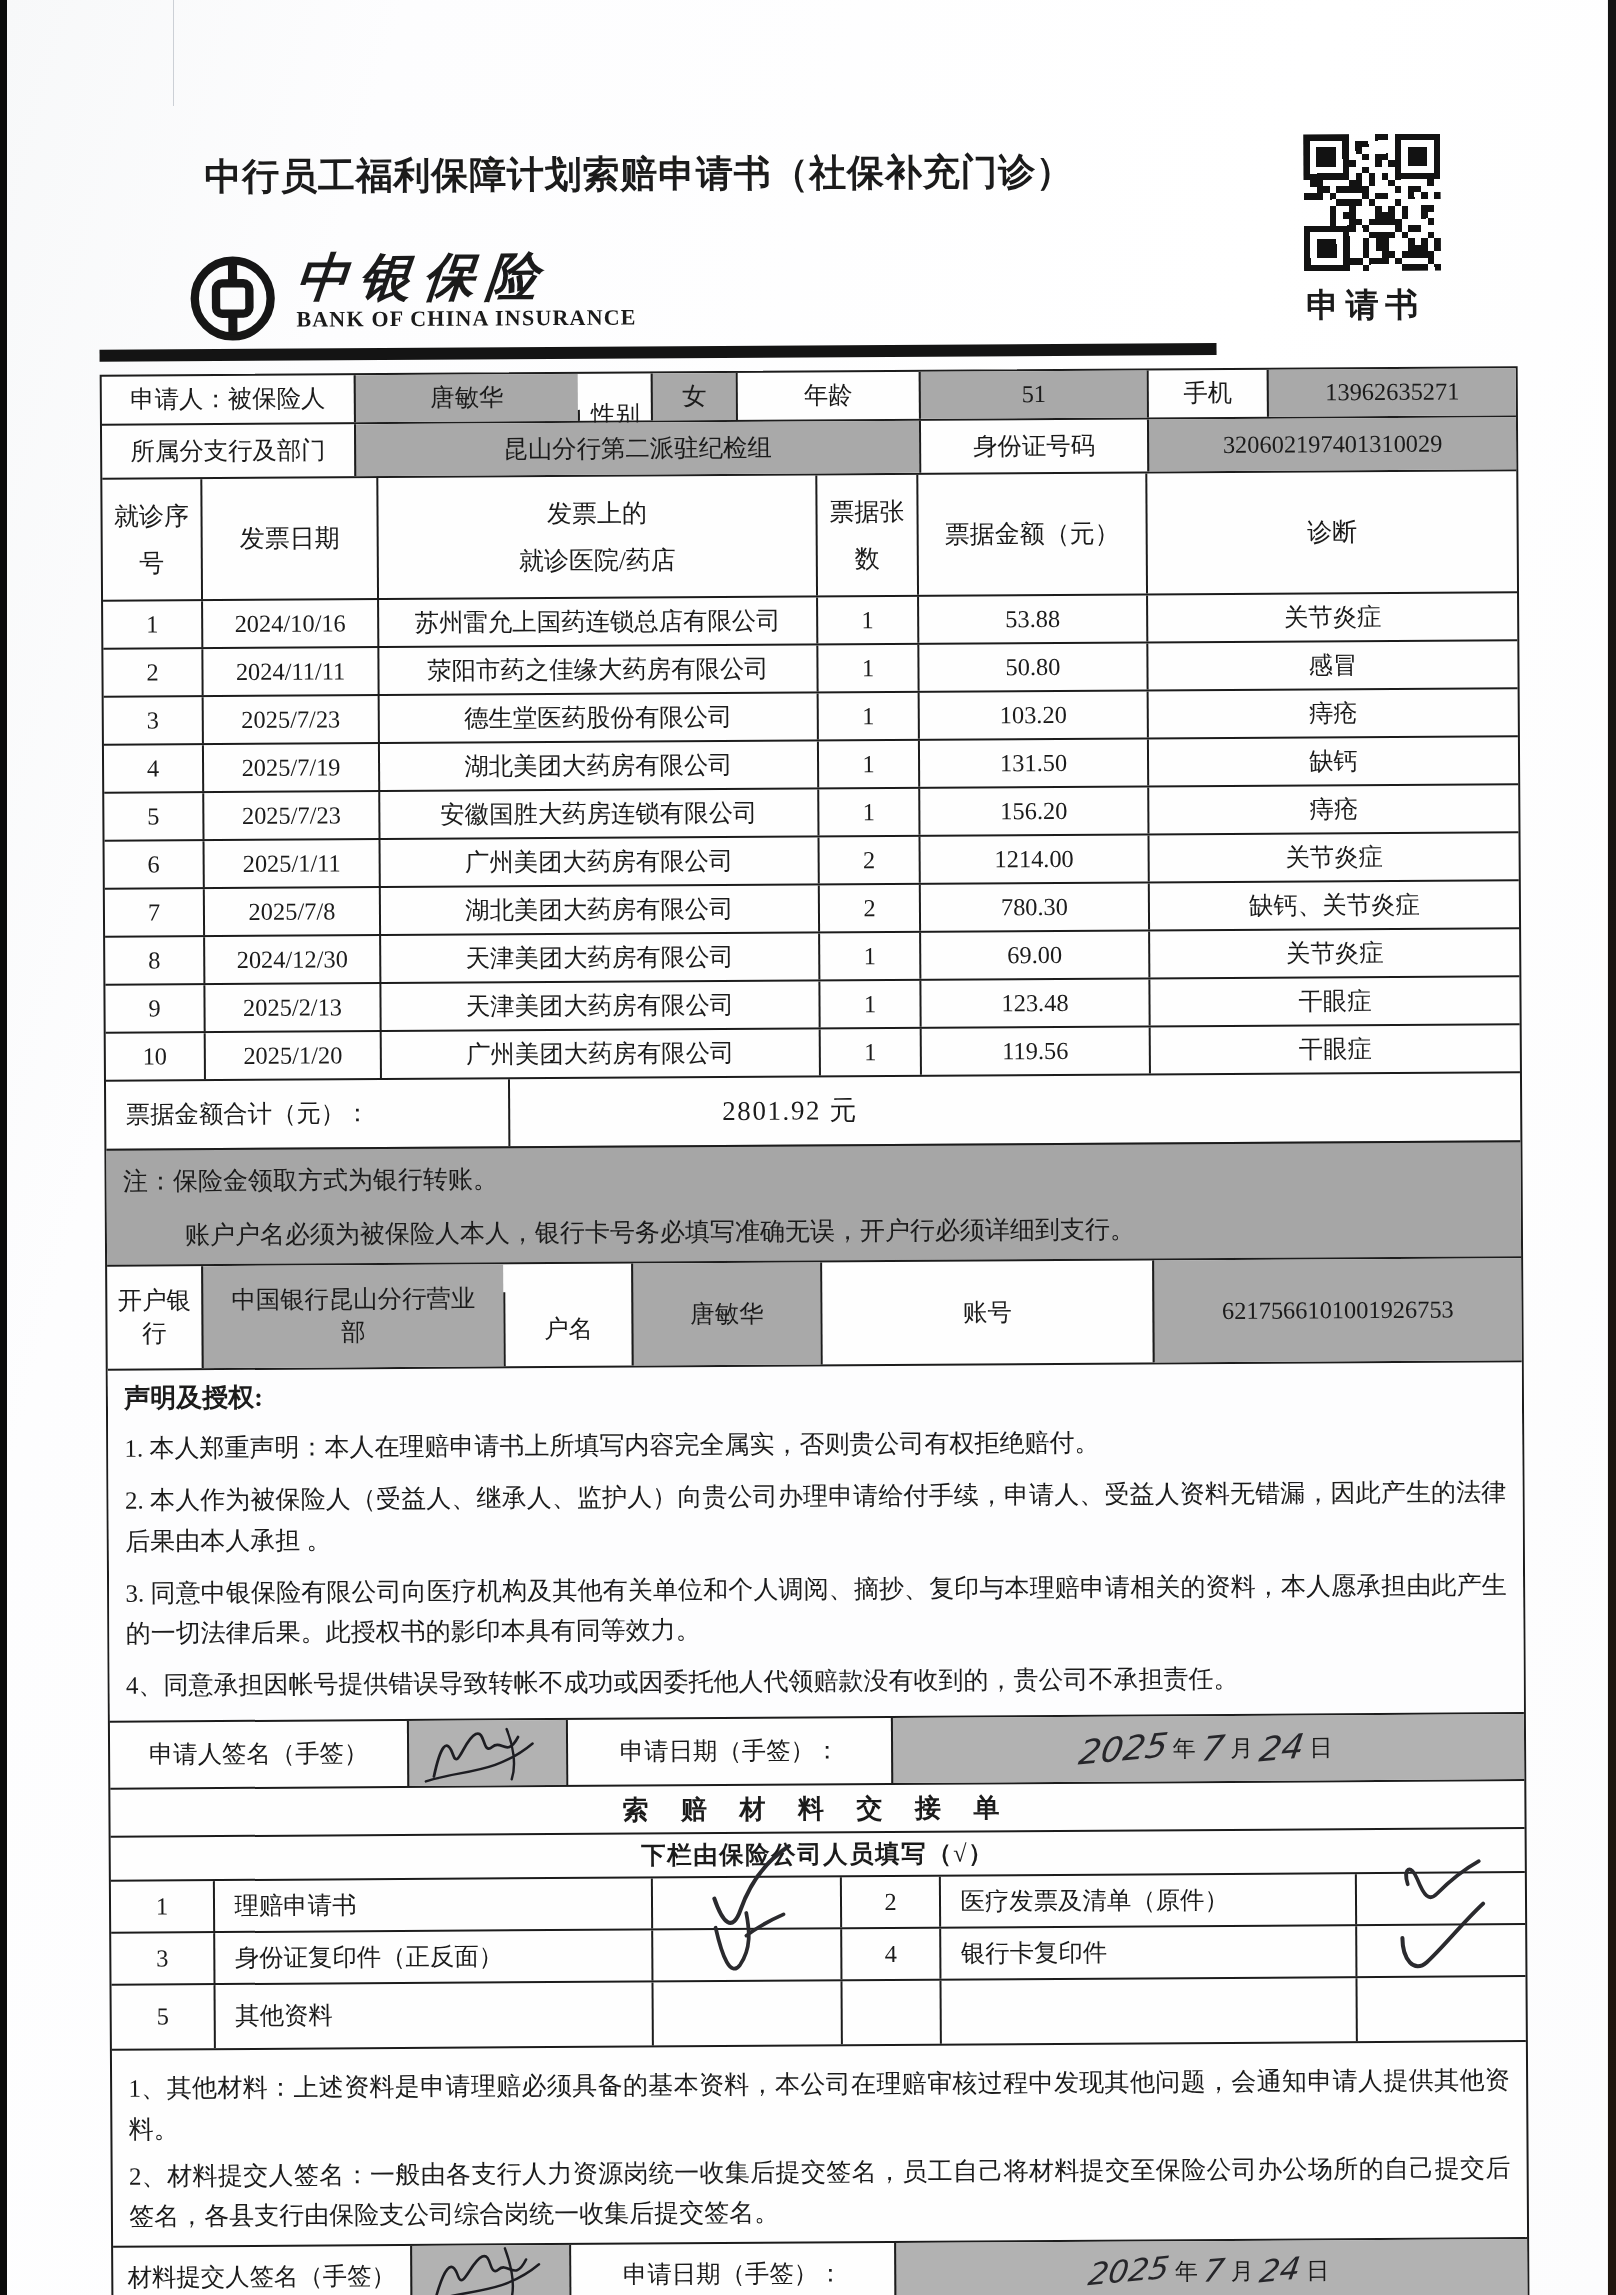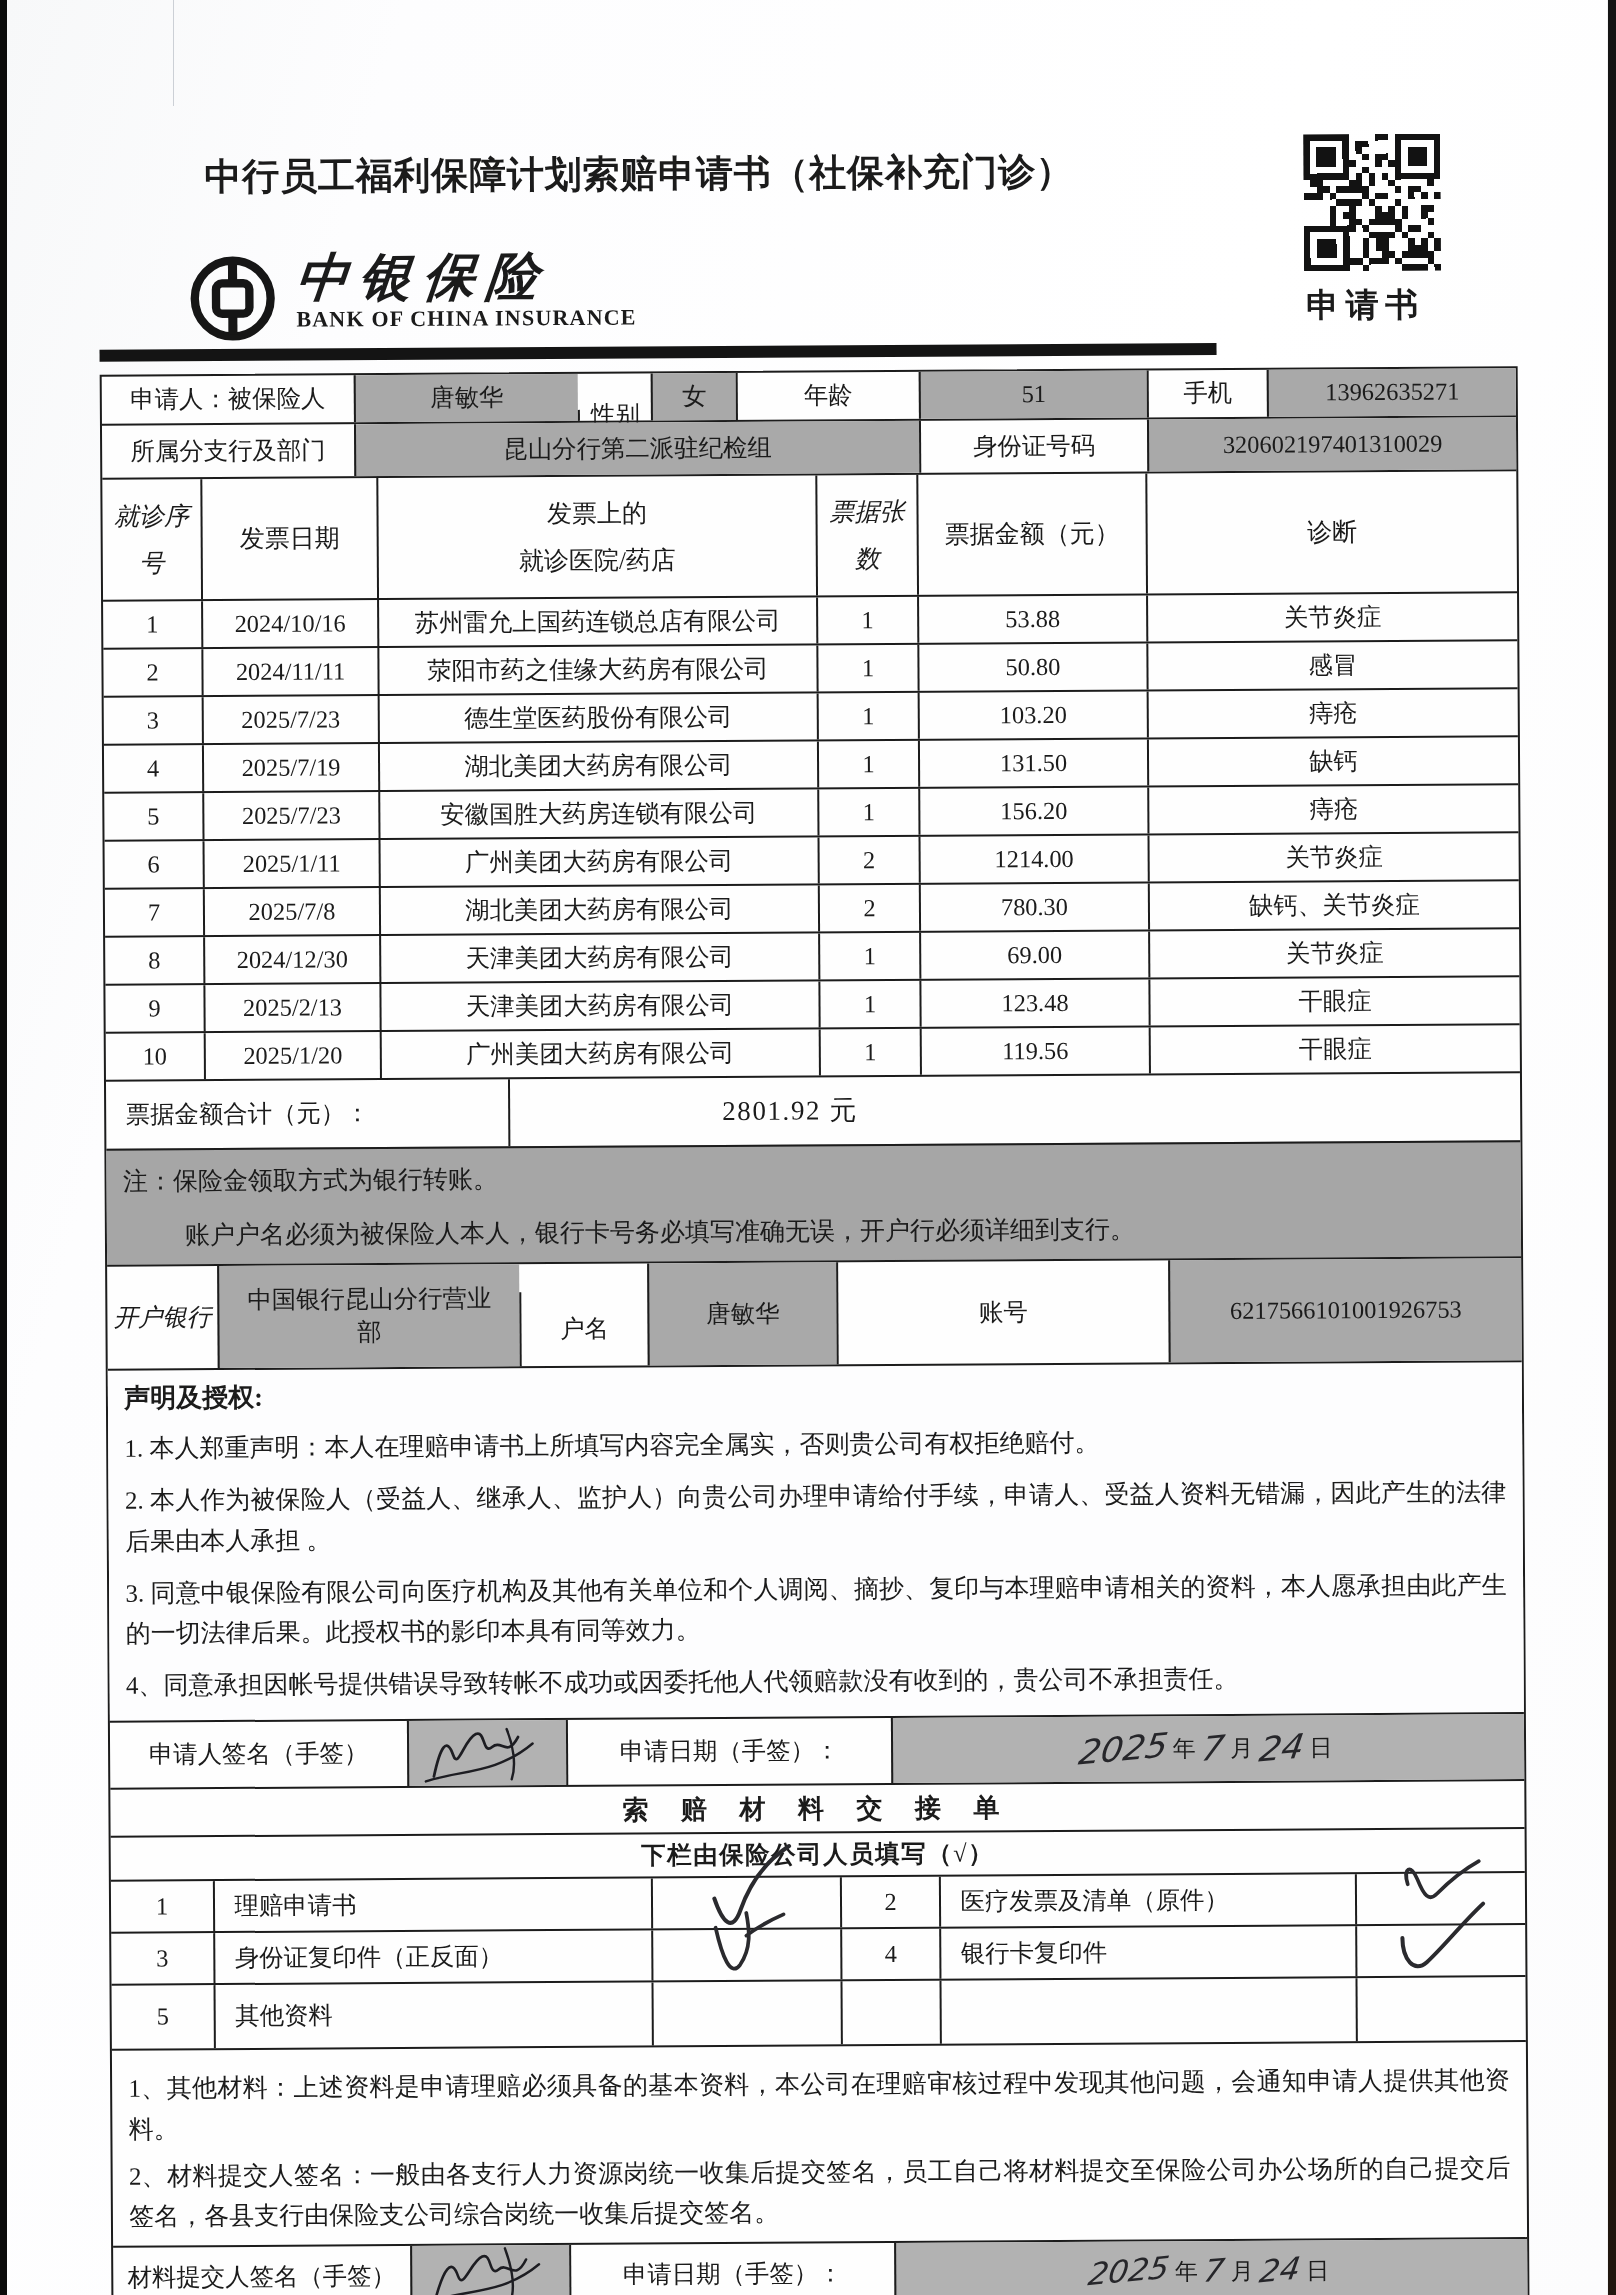--- a/index.html
+++ b/index.html
@@ -49,21 +49,21 @@
   .c{
     box-sizing:border-box;display:flex;align-items:center;justify-content:center;
     text-align:center;font-size:24.4px;line-height:1.35;padding:1.6px 4.9px;
     border-left:2.1px solid var(--line);position:relative;
   }
   .c:first-child{border-left:none;}
   .g{background:var(--gray);}
   .g2{background:var(--gray2);}
   .left-al{justify-content:flex-start;text-align:left;padding-left:19.5px;}
   .pre{white-space:pre-line;}
-  .bk{word-break:break-all;font-style:italic;}
+  .bk{word-break:break-all;}
 
   
   .r-info1{height:47px;}
   .r-info2{height:52px;}
   .r-head{height:120px;}
   .r-head .c{font-size:25px;line-height:1.9;}
   .r-data{height:46px;}
   .r-total{height:67px;}
   .r-total .total-value{font-size:27px;letter-spacing:1.6px;padding-right:455px;}
   .r-note{height:114px;display:block;background:#a6a6a6;}
@@ -83,21 +83,21 @@
   .r-hnotes{display:block;padding:11.4px 16.3px 8.1px 16.3px;}
   .hnote{font-size:25px;text-align:justify;line-height:1.62;margin-top:6.5px;}
   .r-sign2{height:61px;}
 
   
   .w310{width:252px;} .w275{width:224px;} .w90{width:73px;margin-top:36px;} .w105{width:85px;}
   .w225{width:183px;} .w280{width:228px;} .w120{width:120px;}
   .w695{width:565px;}
   .w495{width:402px;}
   .cc1{width:98px;} .cc2{width:176px;} .cc3{width:439px;} .cc4{width:101px;} .cc5{width:229px;}
-  .b135{width:110px;} .b372{width:302px;} .b157{width:128px;margin-top:28px;} .b233{width:189px;} .b408{width:332px;}
+  .b135{width:94px;} .b372{width:302px;} .b157{width:128px;margin-top:28px;} .b233{width:189px;} .b408{width:332px;}
   .s365{width:297px;} .s195{width:159px;} .s400{width:325px;}
   .k125{width:102px;} .k539{width:438px;} .k233{width:189px;} .k122{width:99px;} .k512{width:416px;}
   .fx{flex:1;}
 
   
   .hw{
     font-family:"DejaVu Sans",sans-serif;font-style:italic;display:inline-block;
     transform:skewX(-14deg) rotate(-5deg);font-size:31px;color:#26262a;
   }
   .hw.big{font-size:34px;}

